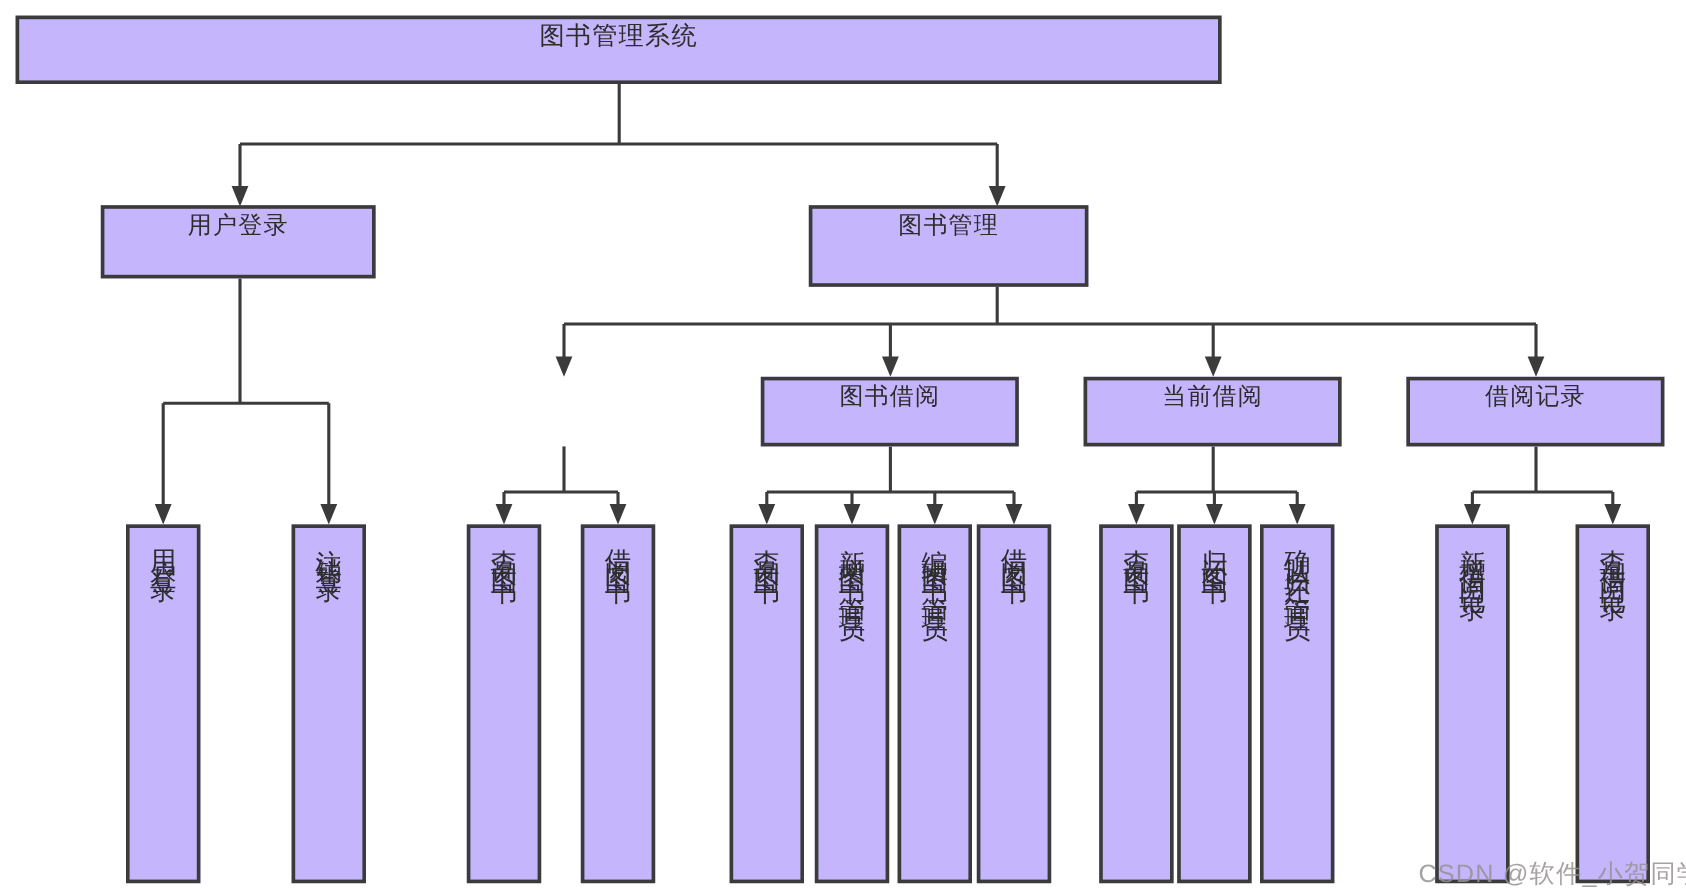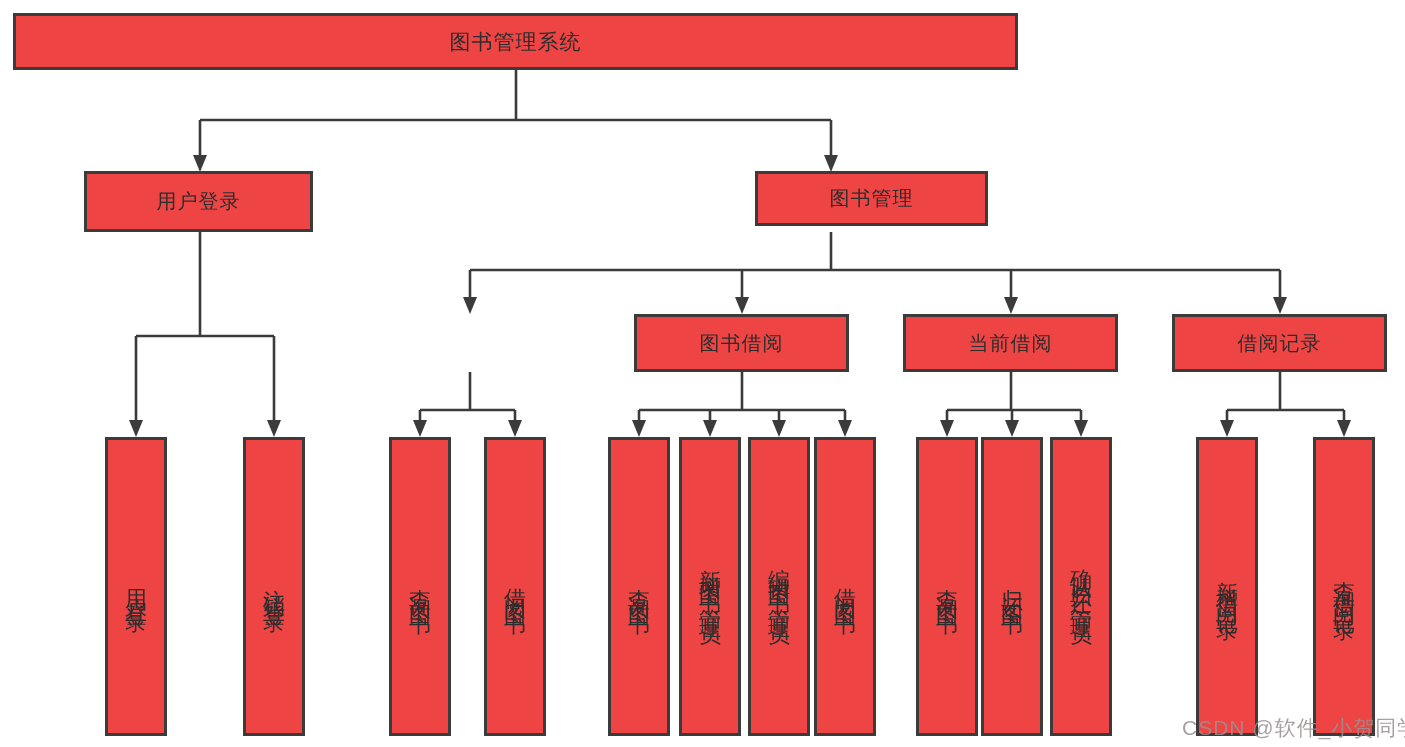--- a/index.html
+++ b/index.html
@@ -8,24 +8,24 @@
     width:1405px;height:747px;
     background:#ffffff;
     font-family:"Liberation Sans", sans-serif;
     color:#2d2d2d;
     overflow:hidden;
   }
   .connectors{position:absolute;left:0;top:0;}
   .box{
     position:absolute;
     box-sizing:border-box;
-    background:#ef4444;
+    background:#c4b5fd;
     border:3px solid #3b3b3b;
     display:flex;
-    align-items:center;
+    align-items:flex-start;
     justify-content:center;
     text-align:center;
   }
   .hlabel{
     font-size:20px;
     letter-spacing:1px;
     white-space:nowrap;
   }
   .root .hlabel{font-size:21px;}
   .vbox .vlabel{
@@ -112,21 +112,21 @@
     <polygon points="1337,420 1351,420 1344,437" fill="#3b3b3b" stroke="none"></polygon>
   </svg>
 
   <div class="box root" style="left:13px;top:13px;width:1005px;height:57px">
     <span class="hlabel">图书管理系统</span>
   </div>
 
   <div class="box" style="left:84px;top:171px;width:229px;height:61px">
     <span class="hlabel">用户登录</span>
   </div>
-  <div class="box" style="left:755px;top:171px;width:233px;height:55px">
+  <div class="box" style="left:674px;top:171px;width:233px;height:68px">
     <span class="hlabel">图书管理</span>
   </div>
 
   <div class="box" style="left:634px;top:314px;width:215px;height:58px">
     <span class="hlabel">图书借阅</span>
   </div>
   <div class="box" style="left:903px;top:314px;width:215px;height:58px">
     <span class="hlabel">当前借阅</span>
   </div>
   <div class="box" style="left:1172px;top:314px;width:215px;height:58px">

